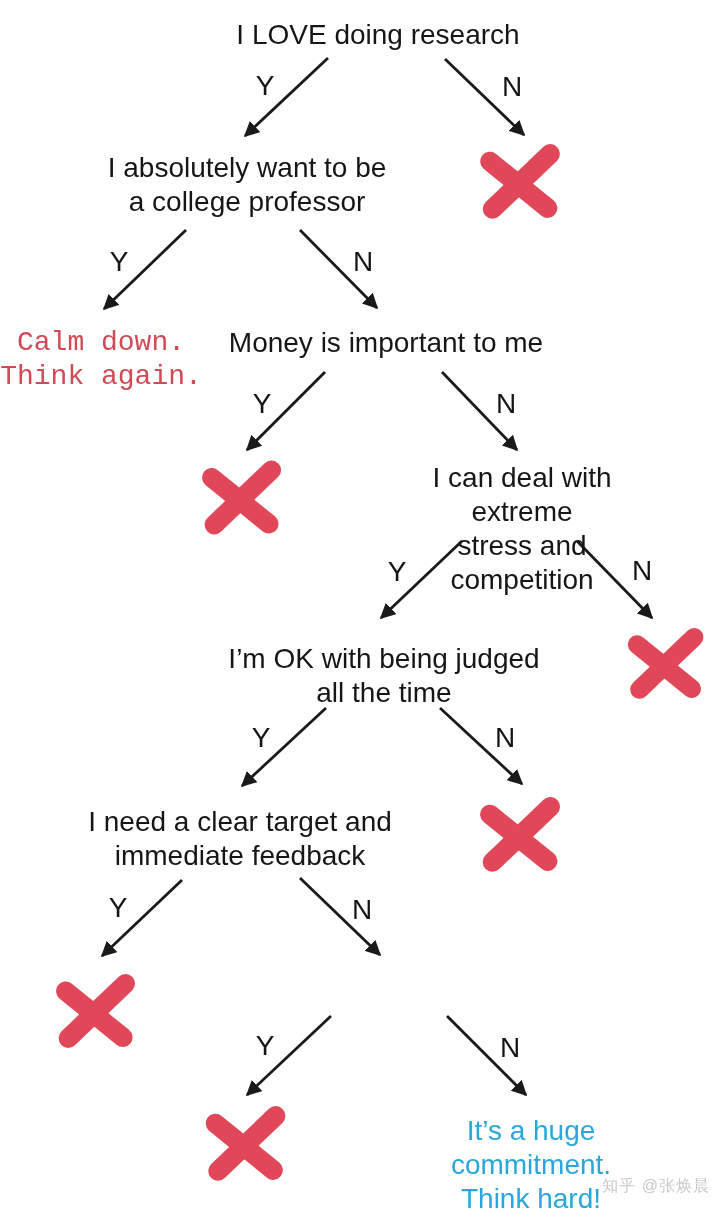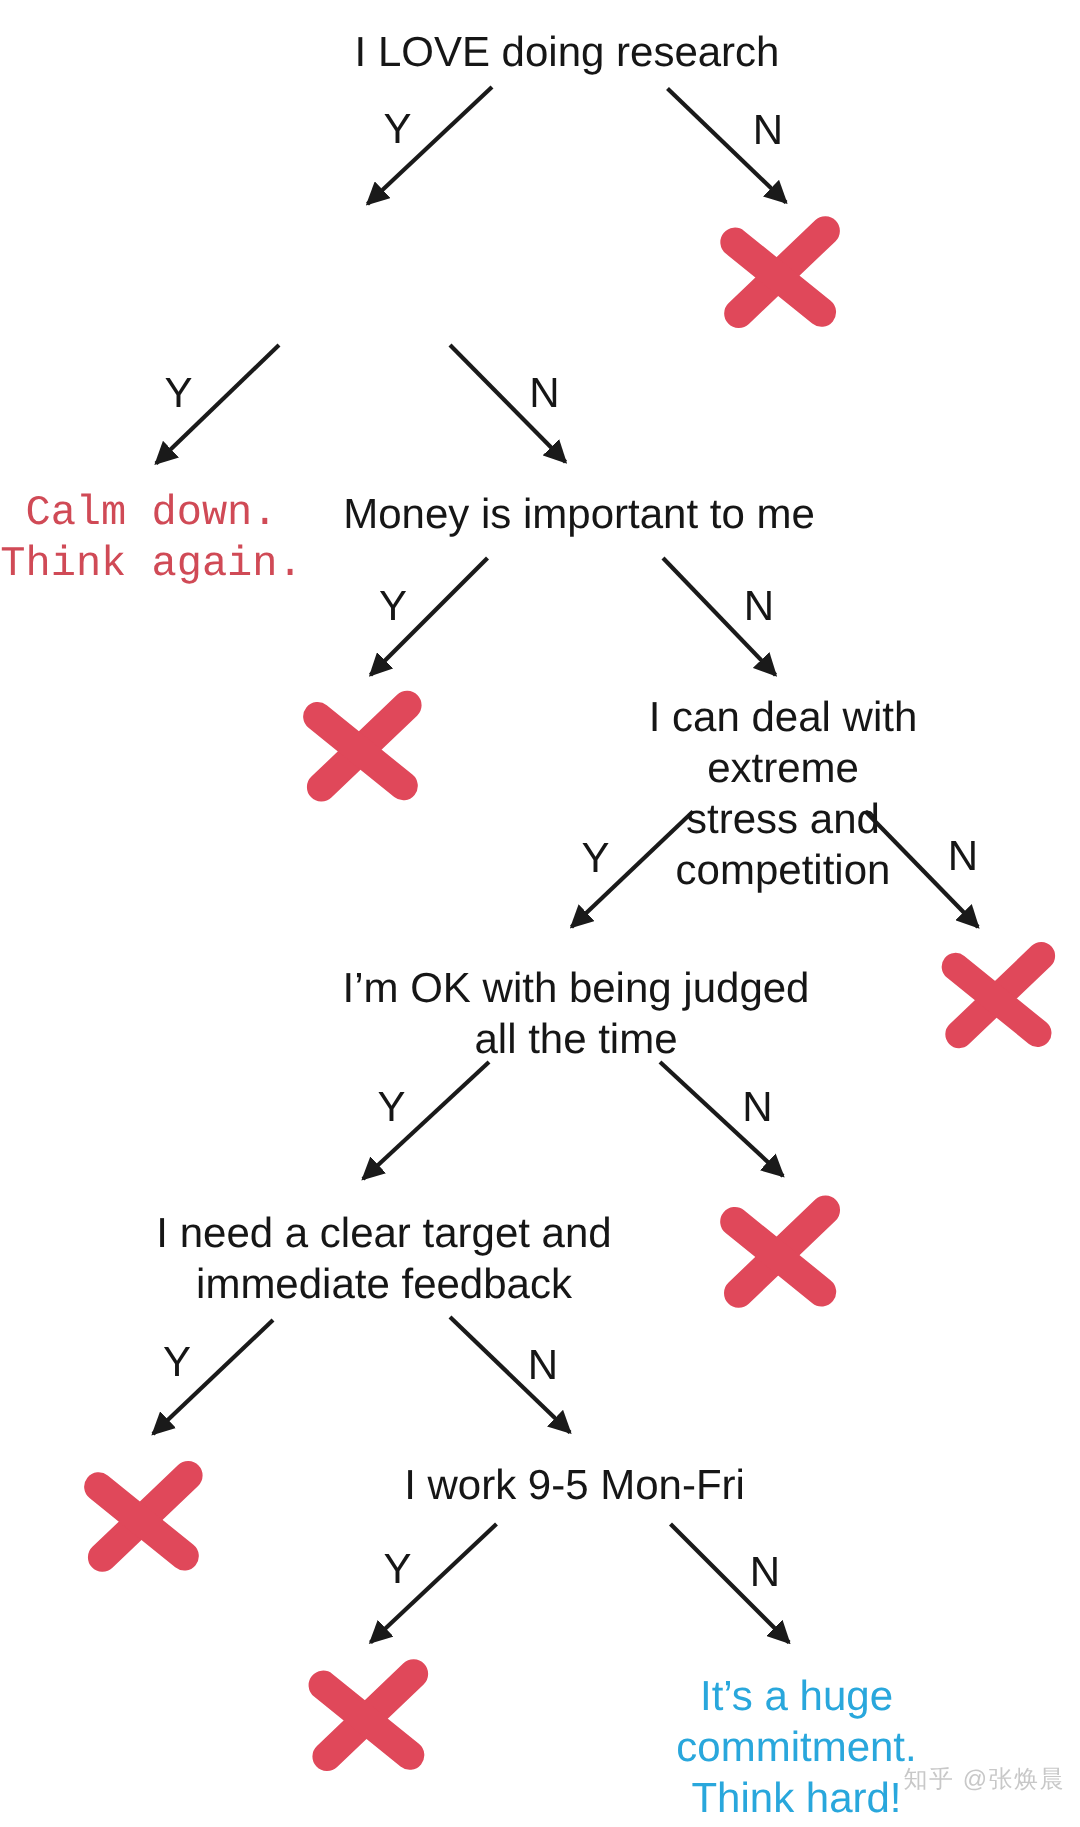--- a/index.html
+++ b/index.html
@@ -76,28 +76,29 @@
     <line class="edge-line" x1="577" y1="541" x2="652" y2="618" marker-end="url(#arrowhead)"></line>
     <line class="edge-line" x1="326" y1="708" x2="242" y2="786" marker-end="url(#arrowhead)"></line>
     <line class="edge-line" x1="440" y1="708" x2="522" y2="784" marker-end="url(#arrowhead)"></line>
     <line class="edge-line" x1="182" y1="880" x2="102" y2="956" marker-end="url(#arrowhead)"></line>
     <line class="edge-line" x1="300" y1="878" x2="380" y2="955" marker-end="url(#arrowhead)"></line>
     <line class="edge-line" x1="331" y1="1016" x2="247" y2="1095" marker-end="url(#arrowhead)"></line>
     <line class="edge-line" x1="447" y1="1016" x2="526" y2="1095" marker-end="url(#arrowhead)"></line>
   </svg>
 
   <div class="node" style="left:378px;top:18px">I LOVE doing research</div>
+  <div class="node" style="left:247px;top:151px">I absolutely want to be
+a college professor</div>
   <div class="node" style="left:522px;top:461px">I can deal with extreme
 stress and competition</div>
   <div class="node" style="left:386px;top:326px">Money is important to me</div>
   <div class="node" style="left:384px;top:642px">I’m OK with being judged
 all the time</div>
-  <div class="node" style="left:256px;top:805px">I need a clear target and
+  <div class="node" style="left:240px;top:805px">I need a clear target and
 immediate feedback</div>
-  <div class="node" style="left:383px;top:973px">I work 9-5 Mon-Fri</div>
 
   <div class="node warning" style="left:101px;top:326px">Calm down.
 Think again.</div>
   <div class="node info" style="left:531px;top:1114px">It’s a huge commitment.
 Think hard!</div>
 
   <span class="edge-label" style="left:265px;top:86px">Y</span>
   <span class="edge-label" style="left:512px;top:87px">N</span>
   <span class="edge-label" style="left:119px;top:262px">Y</span>
   <span class="edge-label" style="left:363px;top:262px">N</span>

